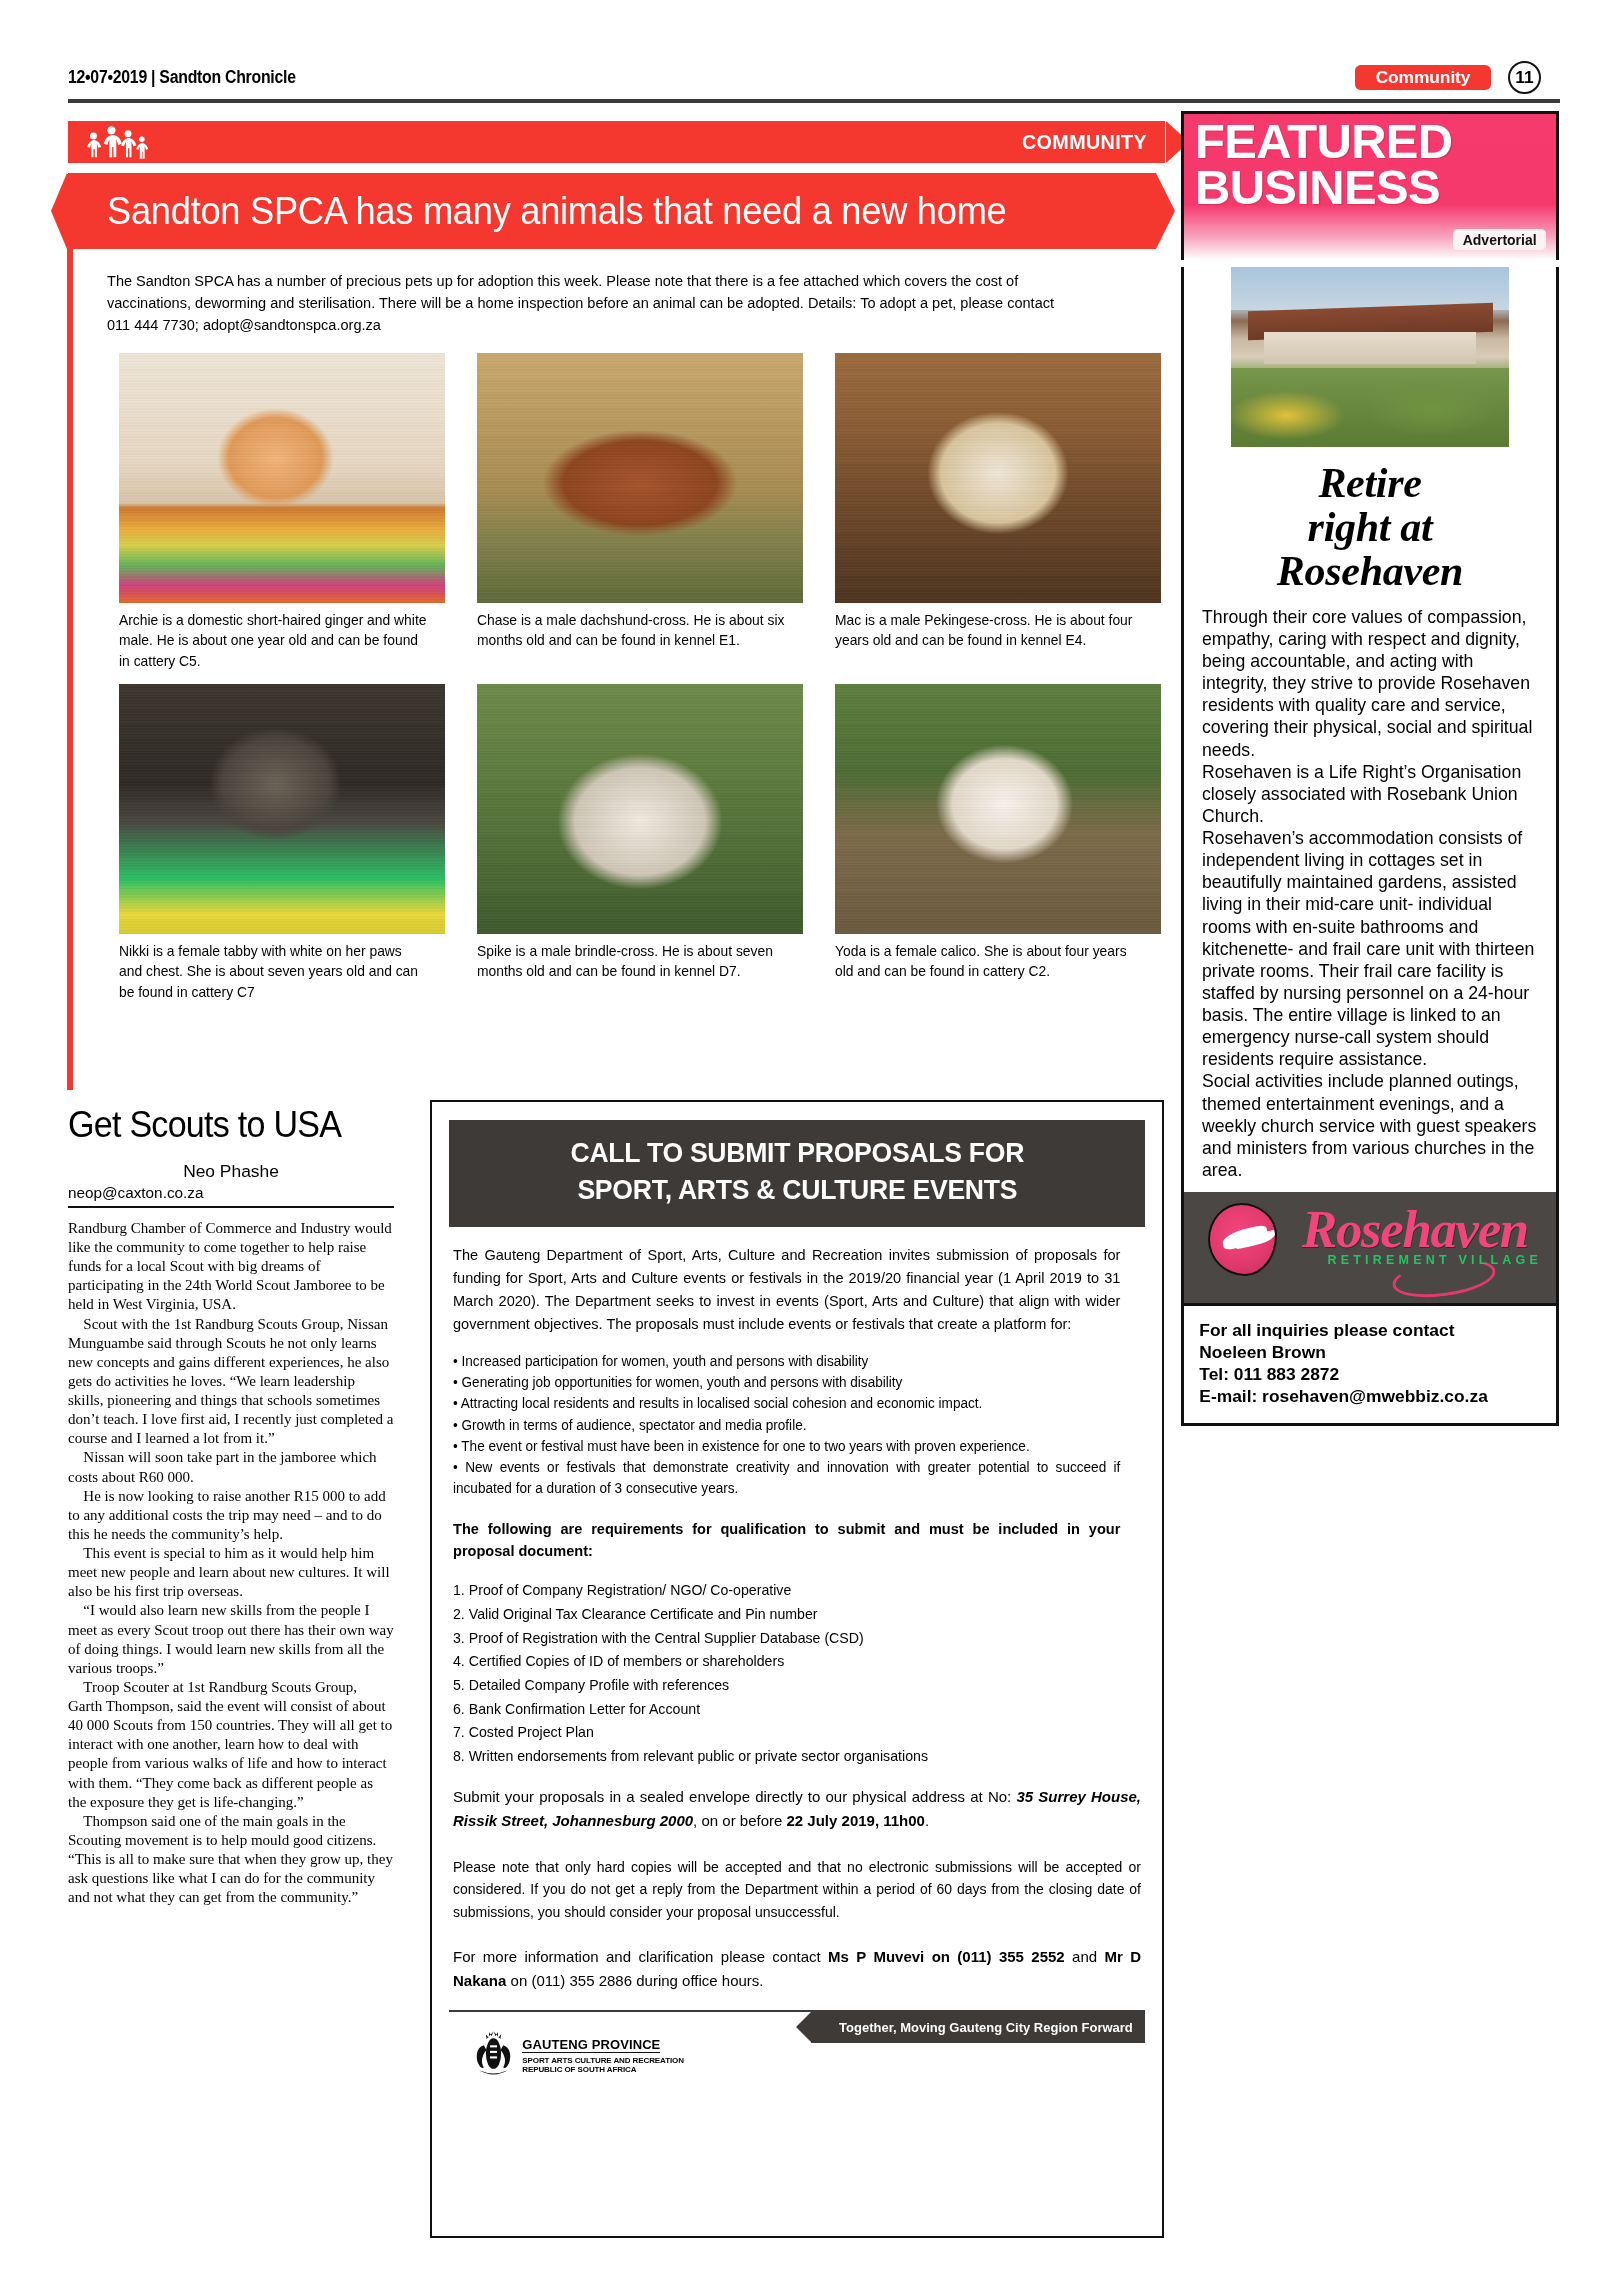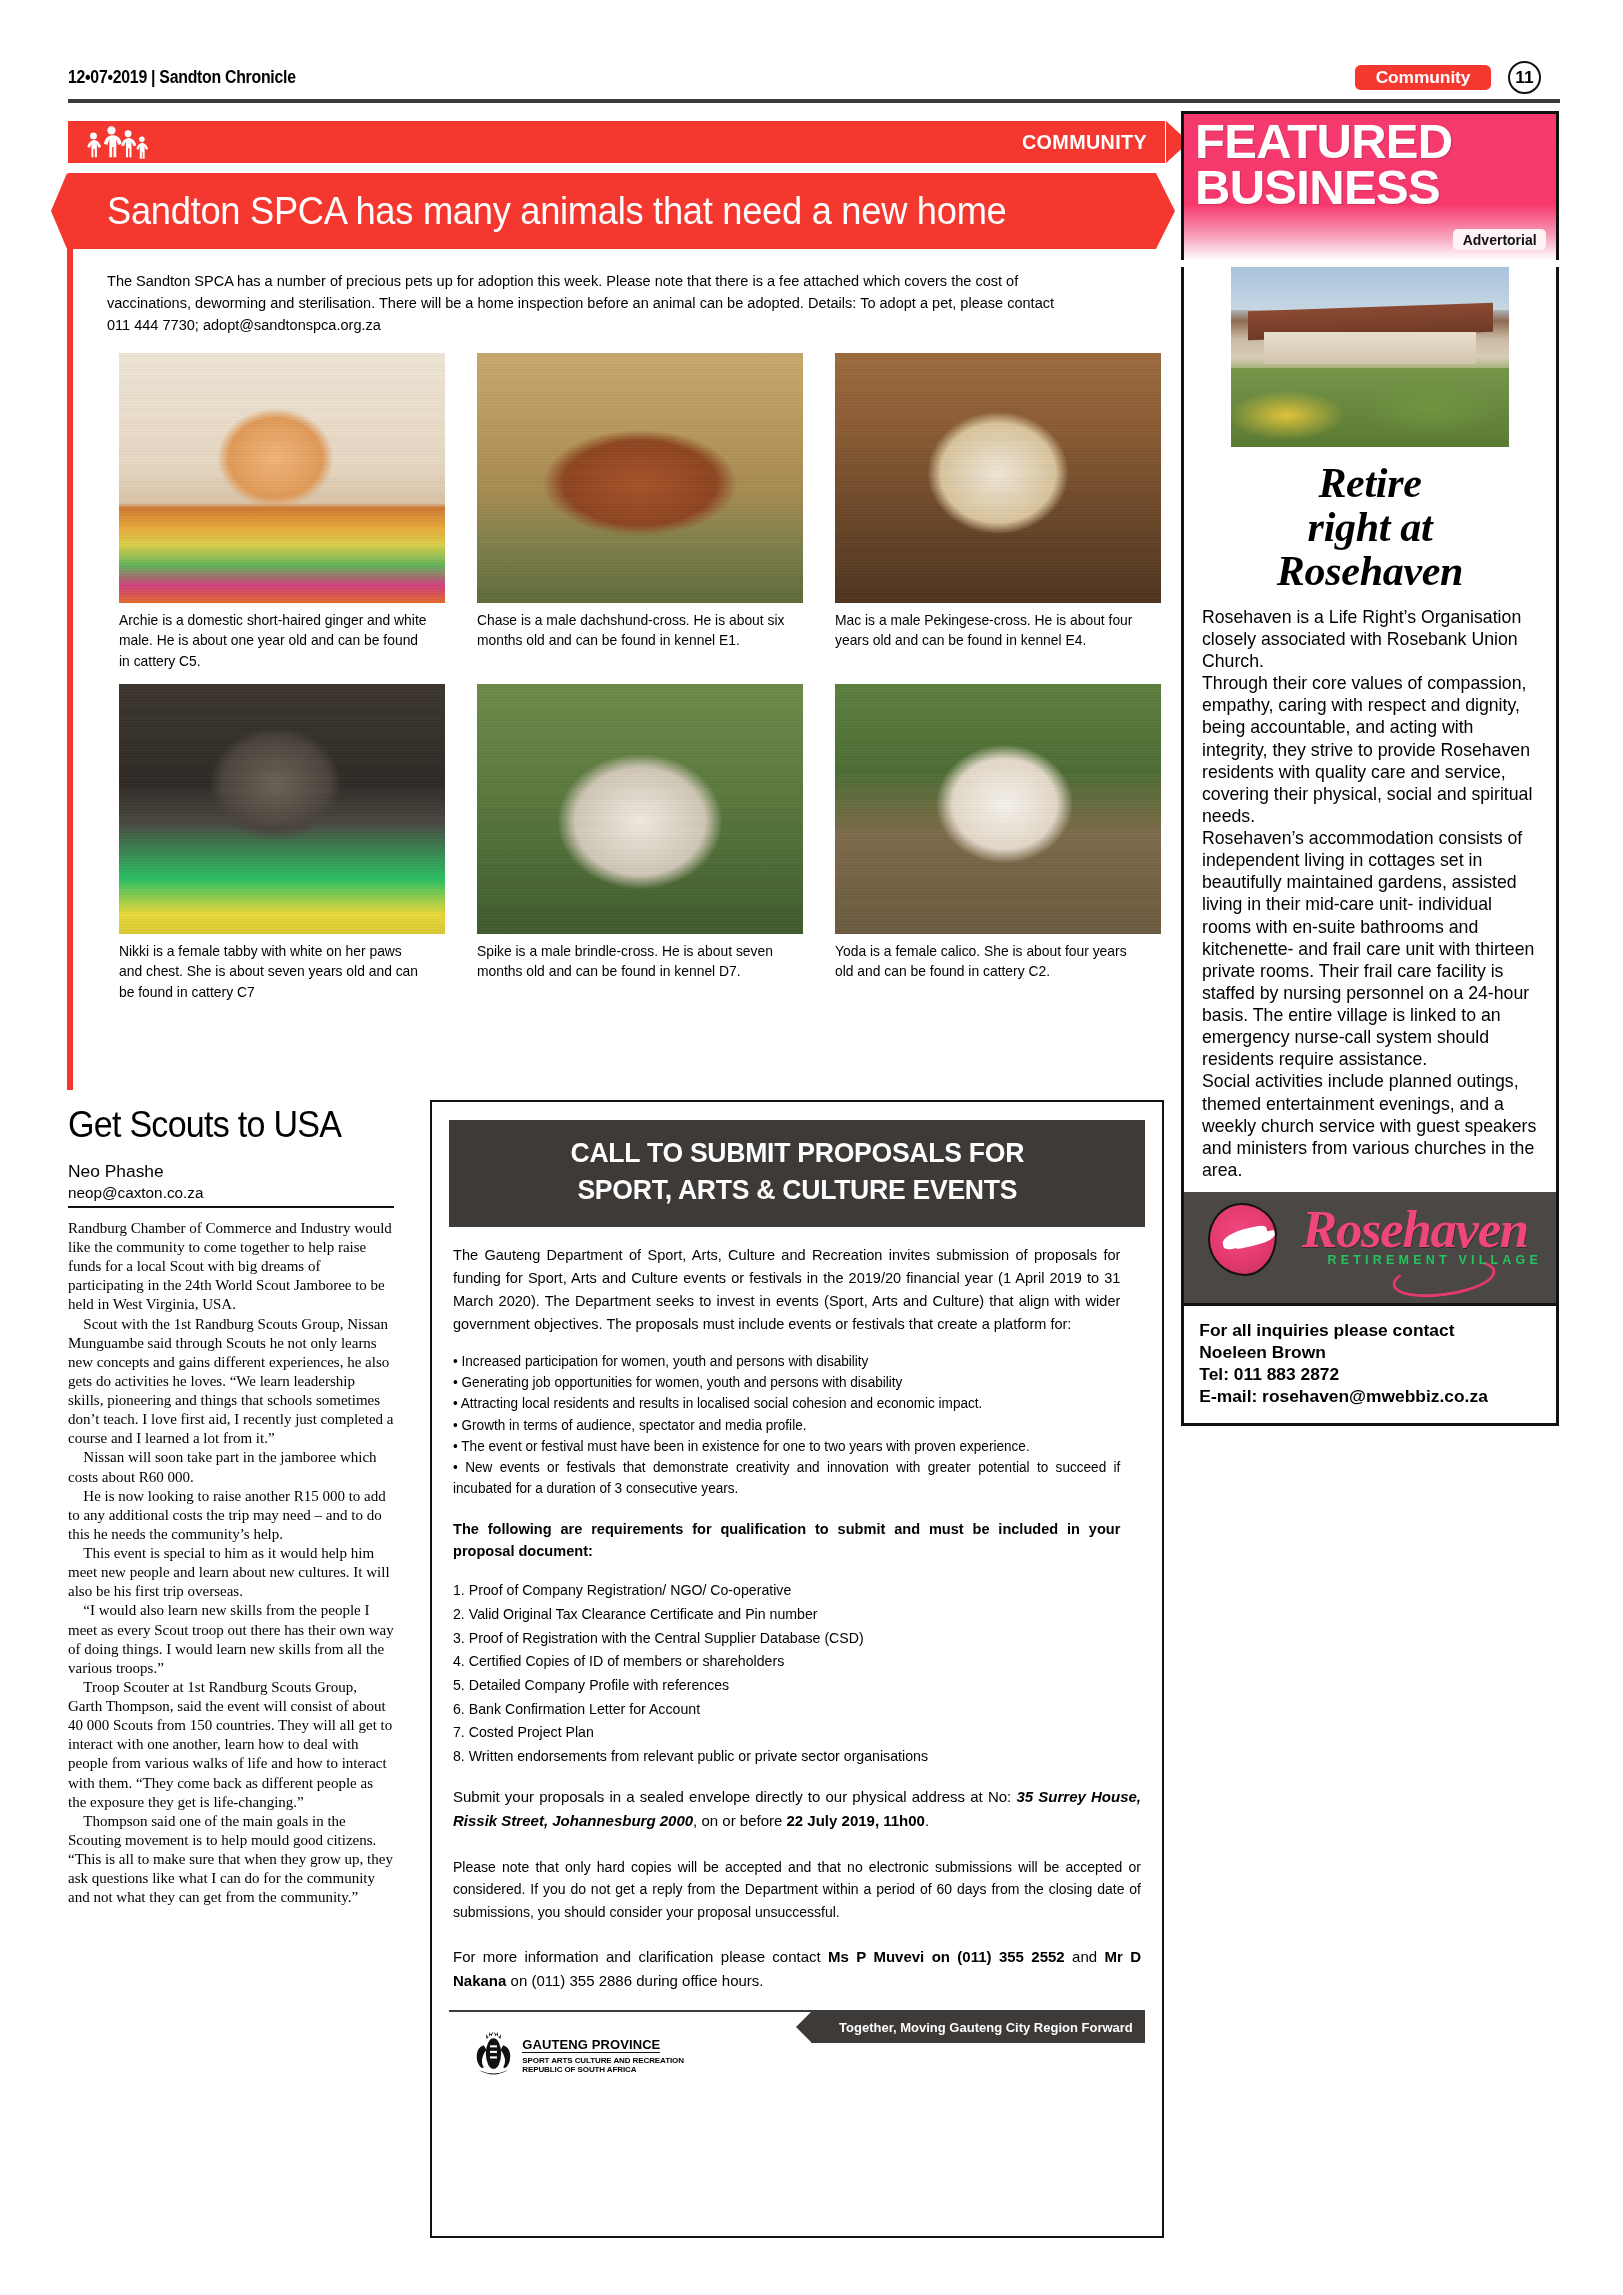--- a/index.html
+++ b/index.html
@@ -121,21 +121,21 @@
     content:""; position:absolute; inset:0;
     background: repeating-linear-gradient(0deg, rgba(0,0,0,0.025) 0 1.4px, rgba(255,255,255,0.02) 1.4px 2.8px);
   }
 
   
   .scouts { position:absolute; left:68px; top:1104px; width:326px; }
   .scouts-title {
     font-size:37px; font-weight:400; letter-spacing:-0.8px;
     transform:scaleX(0.92); transform-origin:left top; white-space:nowrap;
   }
-  .byline { margin-top:15.3px; font-size:17.4px; }
+  .byline { margin-top:15.3px; font-size:17.4px;text-align:center; }
   .byline-mail { margin-top:1.4px; font-size:15.3px; }
   .byline-rule { margin-top:4.2px; width:326px; height:2.1px; background:#111; }
   .scouts-body {
     margin-top:11px; font-family:"Liberation Serif", serif;
     font-size:15px; line-height:1.275; text-align:left;
   }
   .scouts-body p { margin:0; }
   .scouts-body p.ind { text-indent:15.3px; }
 
   
@@ -456,22 +456,22 @@
         <div class="bush"></div>
       </div>
 
       <div class="fb-hl">
         <div>Retire</div>
         <div>right at</div>
         <div>Rosehaven</div>
       </div>
 
       <div class="fb-text">
+        <p>Through their core values of compassion, empathy, caring with respect and dignity, being accountable, and acting with integrity, they strive to provide Rosehaven residents with quality care and service, covering their physical, social and spiritual needs.</p>
         <p>Rosehaven is a Life Right’s Organisation closely associated with Rosebank Union Church.</p>
-        <p>Through their core values of compassion, empathy, caring with respect and dignity, being accountable, and acting with integrity, they strive to provide Rosehaven residents with quality care and service, covering their physical, social and spiritual needs.</p>
         <p>Rosehaven’s accommodation consists of independent living in cottages set in beautifully maintained gardens, assisted living in their mid-care unit- individual rooms with en-suite bathrooms and kitchenette- and frail care unit with thirteen private rooms. Their frail care facility is staffed by nursing personnel on a 24-hour basis. The entire village is linked to an emergency nurse-call system should residents require assistance.</p>
         <p>Social activities include planned outings, themed entertainment evenings, and a weekly church service with guest speakers and ministers from various churches in the area.</p>
       </div>
     </div>
 
     <div class="fb-logo-band">
       <div class="rose-shape">
         <div class="dove"></div>
       </div>
       <div class="rose-word">Rosehaven</div>

